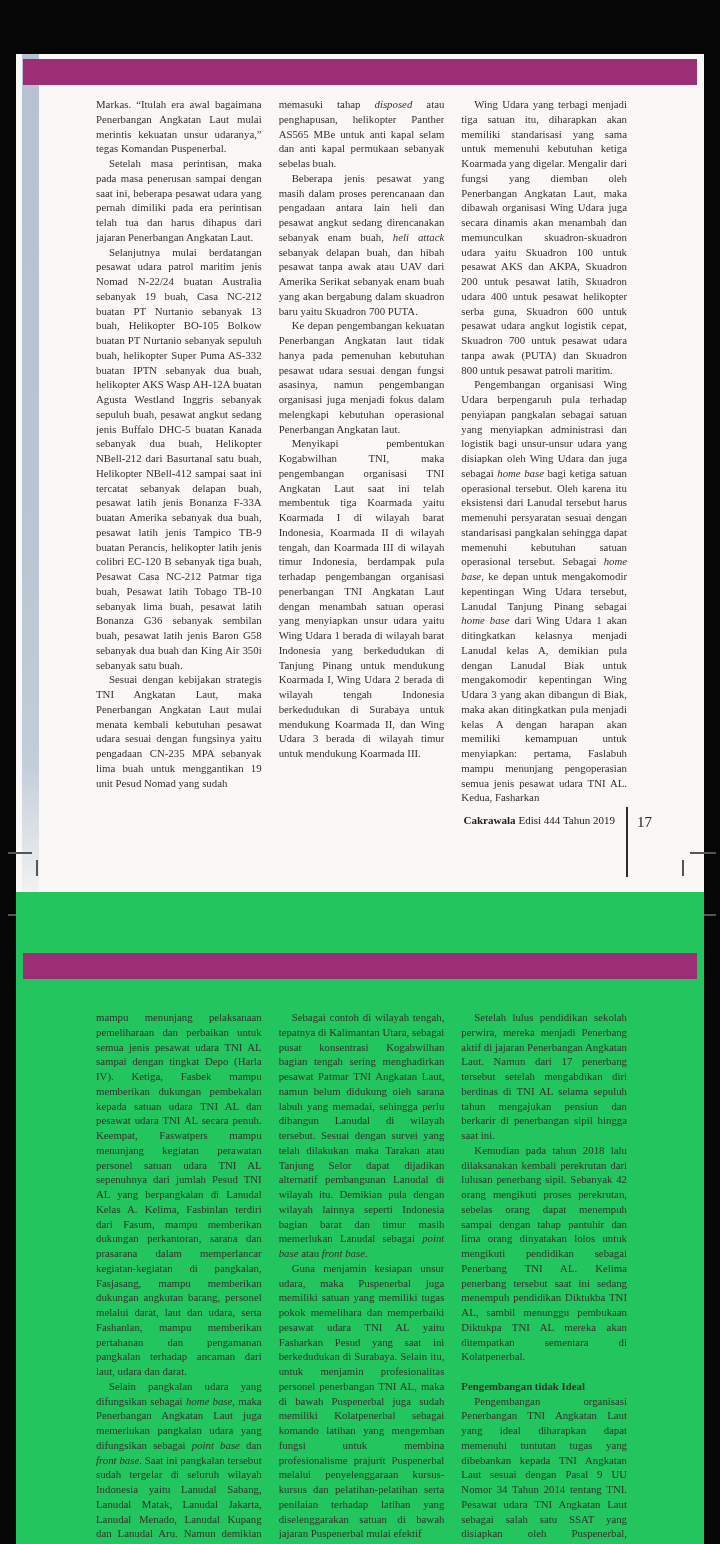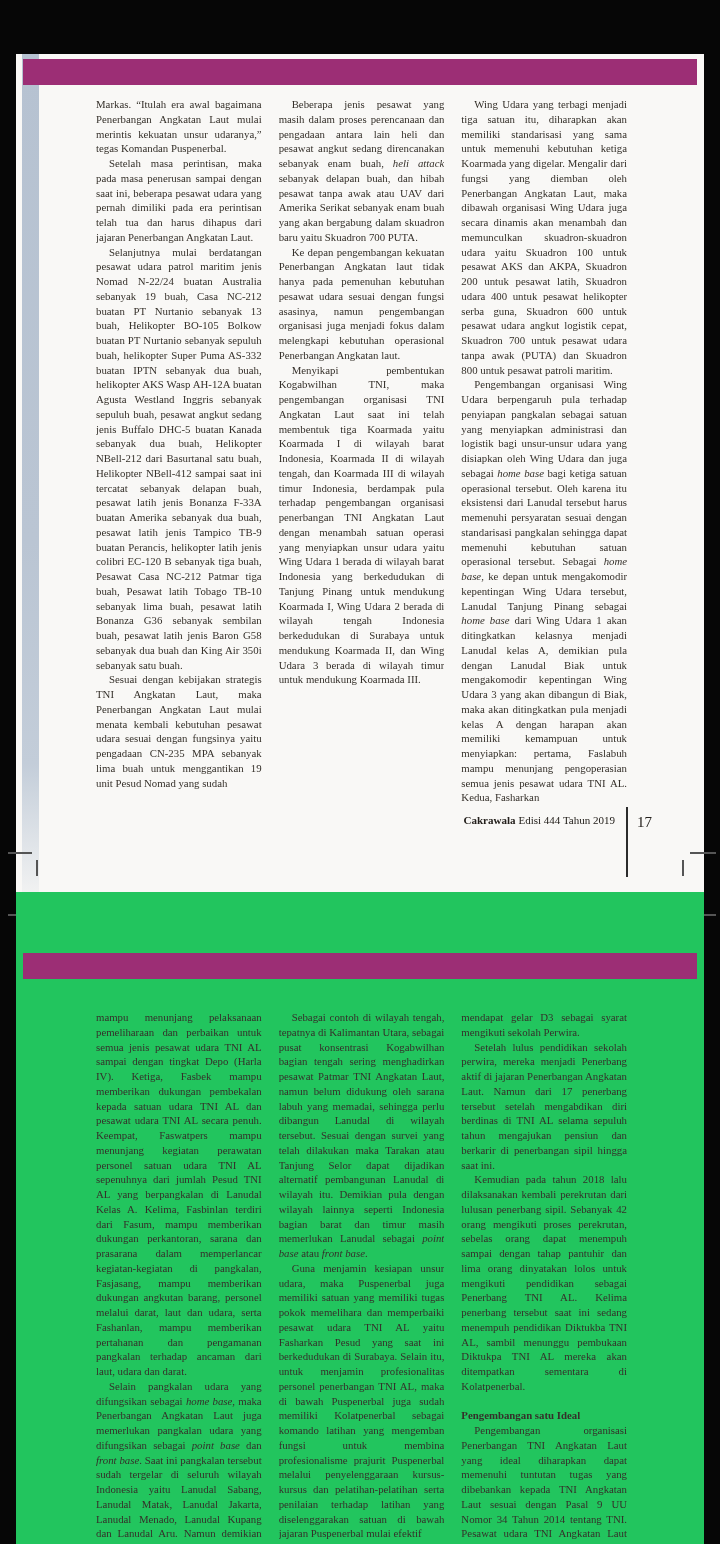--- a/index.html
+++ b/index.html
@@ -60,20 +60,21 @@
     <div class="gutter-strip"></div>
     <div class="accent-bar" style="background: rgb(156, 46, 117);"></div>
     <div class="cols" style="color: rgb(53, 48, 42);">
         <div class="col">
           <p class=""><span>Markas. “Itulah era awal bagaimana Penerbangan Angkatan Laut mulai merintis kekuatan unsur udaranya,” tegas Komandan Puspenerbal.</span></p>
           <p class="indent"><span>Setelah masa perintisan, maka pada masa penerusan sampai dengan saat ini, beberapa pesawat udara yang pernah dimiliki pada era perintisan telah tua dan harus dihapus dari jajaran Penerbangan Angkatan Laut.</span></p>
           <p class="indent"><span>Selanjutnya mulai berdatangan pesawat udara patrol maritim jenis Nomad N-22/24 buatan Australia sebanyak 19 buah, Casa NC-212 buatan PT Nurtanio sebanyak 13 buah, Helikopter BO-105 Bolkow buatan PT Nurtanio sebanyak sepuluh buah, helikopter Super Puma AS-332 buatan IPTN sebanyak dua buah, helikopter AKS Wasp AH-12A buatan Agusta Westland Inggris sebanyak sepuluh buah, pesawat angkut sedang jenis Buffalo DHC-5 buatan Kanada sebanyak dua buah, Helikopter NBell-212 dari Basurtanal satu buah, Helikopter NBell-412 sampai saat ini tercatat sebanyak delapan buah, pesawat latih jenis Bonanza F-33A buatan Amerika sebanyak dua buah, pesawat latih jenis Tampico TB-9 buatan Perancis, helikopter latih jenis colibri EC-120 B sebanyak tiga buah, Pesawat Casa NC-212 Patmar tiga buah, Pesawat latih Tobago TB-10 sebanyak lima buah, pesawat latih Bonanza G36 sebanyak sembilan buah, pesawat latih jenis Baron G58 sebanyak dua buah dan King Air 350i sebanyak satu buah.</span></p>
           <p class="indent"><span>Sesuai dengan kebijakan strategis TNI Angkatan Laut, maka Penerbangan Angkatan Laut mulai menata kembali kebutuhan pesawat udara sesuai dengan fungsinya yaitu pengadaan CN-235 MPA sebanyak lima buah untuk menggantikan 19 unit Pesud Nomad yang sudah</span></p>
         </div>
         <div class="col">
+          <p class=""><span>memasuki tahap </span><span class="it">disposed</span><span> atau penghapusan, helikopter Panther AS565 MBe untuk anti kapal selam dan anti kapal permukaan sebanyak sebelas buah.</span></p>
           <p class="indent"><span>Beberapa jenis pesawat yang masih dalam proses perencanaan dan pengadaan antara lain heli dan pesawat angkut sedang direncanakan sebanyak enam buah, </span><span class="it">heli attack</span><span> sebanyak delapan buah, dan hibah pesawat tanpa awak atau UAV dari Amerika Serikat sebanyak enam buah yang akan bergabung dalam skuadron baru yaitu Skuadron 700 PUTA.</span></p>
           <p class="indent"><span>Ke depan pengembangan kekuatan Penerbangan Angkatan laut tidak hanya pada pemenuhan kebutuhan pesawat udara sesuai dengan fungsi asasinya, namun pengembangan organisasi juga menjadi fokus dalam melengkapi kebutuhan operasional Penerbangan Angkatan laut.</span></p>
           <p class="indent"><span>Menyikapi pembentukan Kogabwilhan TNI, maka pengembangan organisasi TNI Angkatan Laut saat ini telah membentuk tiga Koarmada yaitu Koarmada I di wilayah barat Indonesia, Koarmada II di wilayah tengah, dan Koarmada III di wilayah timur Indonesia, berdampak pula terhadap pengembangan organisasi penerbangan TNI Angkatan Laut dengan menambah satuan operasi yang menyiapkan unsur udara yaitu Wing Udara 1 berada di wilayah barat Indonesia yang berkedudukan di Tanjung Pinang untuk mendukung Koarmada I, Wing Udara 2 berada di wilayah tengah Indonesia berkedudukan di Surabaya untuk mendukung Koarmada II, dan Wing Udara 3 berada di wilayah timur untuk mendukung Koarmada III.</span></p>
         </div>
         <div class="col">
           <p class="indent"><span>Wing Udara yang terbagi menjadi tiga satuan itu, diharapkan akan memiliki standarisasi yang sama untuk memenuhi kebutuhan ketiga Koarmada yang digelar. Mengalir dari fungsi yang diemban oleh Penerbangan Angkatan Laut, maka dibawah organisasi Wing Udara juga secara dinamis akan menambah dan memunculkan skuadron-skuadron udara yaitu Skuadron 100 untuk pesawat AKS dan AKPA, Skuadron 200 untuk pesawat latih, Skuadron udara 400 untuk pesawat helikopter serba guna, Skuadron 600 untuk pesawat udara angkut logistik cepat, Skuadron 700 untuk pesawat udara tanpa awak (PUTA) dan Skuadron 800 untuk pesawat patroli maritim.</span></p>
           <p class="indent"><span>Pengembangan organisasi Wing Udara berpengaruh pula terhadap penyiapan pangkalan sebagai satuan yang menyiapkan administrasi dan logistik bagi unsur-unsur udara yang disiapkan oleh Wing Udara dan juga sebagai </span><span class="it">home base</span><span> bagi ketiga satuan operasional tersebut. Oleh karena itu eksistensi dari Lanudal tersebut harus memenuhi persyaratan sesuai dengan standarisasi pangkalan sehingga dapat memenuhi kebutuhan satuan operasional tersebut. Sebagai </span><span class="it">home base</span><span>, ke depan untuk mengakomodir kepentingan Wing Udara tersebut, Lanudal Tanjung Pinang sebagai </span><span class="it">home base</span><span> dari Wing Udara 1 akan ditingkatkan kelasnya menjadi Lanudal kelas A, demikian pula dengan Lanudal Biak untuk mengakomodir kepentingan Wing Udara 3 yang akan dibangun di Biak, maka akan ditingkatkan pula menjadi kelas A dengan harapan akan memiliki kemampuan untuk menyiapkan: pertama, Faslabuh mampu menunjang pengoperasian semua jenis pesawat udara TNI AL. Kedua, Fasharkan</span></p>
         </div>
       </div>
     <div class="footer">
@@ -97,22 +98,21 @@
     <div class="cols" style="color: rgb(53, 48, 42);">
         <div class="col">
           <p class=""><span>mampu menunjang pelaksanaan pemeliharaan dan perbaikan untuk semua jenis pesawat udara TNI AL sampai dengan tingkat Depo (Harla IV). Ketiga, Fasbek mampu memberikan dukungan pembekalan kepada satuan udara TNI AL dan pesawat udara TNI AL secara penuh. Keempat, Faswatpers mampu menunjang kegiatan perawatan personel satuan udara TNI AL sepenuhnya dari jumlah Pesud TNI AL yang berpangkalan di Lanudal Kelas A. Kelima, Fasbinlan terdiri dari Fasum, mampu memberikan dukungan perkantoran, sarana dan prasarana dalam memperlancar kegiatan-kegiatan di pangkalan, Fasjasang, mampu memberikan dukungan angkutan barang, personel melalui darat, laut dan udara, serta Fashanlan, mampu memberikan pertahanan dan pengamanan pangkalan terhadap ancaman dari laut, udara dan darat.</span></p>
           <p class="indent"><span>Selain pangkalan udara yang difungsikan sebagai </span><span class="it">home base</span><span>, maka Penerbangan Angkatan Laut juga memerlukan pangkalan udara yang difungsikan sebagai </span><span class="it">point base</span><span> dan </span><span class="it">front base</span><span>. Saat ini pangkalan tersebut sudah tergelar di seluruh wilayah Indonesia yaitu Lanudal Sabang, Lanudal Matak, Lanudal Jakarta, Lanudal Menado, Lanudal Kupang dan Lanudal Aru. Namun demikian masih diperlukan pangkalan-pangkalan udara</span></p>
         </div>
         <div class="col">
           <p class="indent"><span>Sebagai contoh di wilayah tengah, tepatnya di Kalimantan Utara, sebagai pusat konsentrasi Kogabwilhan bagian tengah sering menghadirkan pesawat Patmar TNI Angkatan Laut, namun belum didukung oleh sarana labuh yang memadai, sehingga perlu dibangun Lanudal di wilayah tersebut. Sesuai dengan survei yang telah dilakukan maka Tarakan atau Tanjung Selor dapat dijadikan alternatif pembangunan Lanudal di wilayah itu. Demikian pula dengan wilayah lainnya seperti Indonesia bagian barat dan timur masih memerlukan Lanudal sebagai </span><span class="it">point base</span><span> atau </span><span class="it">front base</span><span>.</span></p>
           <p class="indent"><span>Guna menjamin kesiapan unsur udara, maka Puspenerbal juga memiliki satuan yang memiliki tugas pokok memelihara dan memperbaiki pesawat udara TNI AL yaitu Fasharkan Pesud yang saat ini berkedudukan di Surabaya. Selain itu, untuk menjamin profesionalitas personel penerbangan TNI AL, maka di bawah Puspenerbal juga sudah memiliki Kolatpenerbal sebagai komando latihan yang mengemban fungsi untuk membina profesionalisme prajurit Puspenerbal melalui penyelenggaraan kursus-kursus dan pelatihan-pelatihan serta penilaian terhadap latihan yang diselenggarakan satuan di bawah jajaran Puspenerbal mulai efektif</span></p>
         </div>
         <div class="col">
-          <p class=""><span>mendapat gelar D3 sebagai syarat mengikuti sekolah Perwira.</span></p>
           <p class="indent"><span>Setelah lulus pendidikan sekolah perwira, mereka menjadi Penerbang aktif di jajaran Penerbangan Angkatan Laut. Namun dari 17 penerbang tersebut setelah mengabdikan diri berdinas di TNI AL selama sepuluh tahun mengajukan pensiun dan berkarir di penerbangan sipil hingga saat ini.</span></p>
           <p class="indent"><span>Kemudian pada tahun 2018 lalu dilaksanakan kembali perekrutan dari lulusan penerbang sipil. Sebanyak 42 orang mengikuti proses perekrutan, sebelas orang dapat menempuh sampai dengan tahap pantuhir dan lima orang dinyatakan lolos untuk mengikuti pendidikan sebagai Penerbang TNI AL. Kelima penerbang tersebut saat ini sedang menempuh pendidikan Diktukba TNI AL, sambil menunggu pembukaan Diktukpa TNI AL mereka akan ditempatkan sementara di Kolatpenerbal.</span></p>
-          <p class=" heading"><span>Pengembangan satu Ideal</span></p>
+          <p class=" heading"><span>Pengembangan tidak Ideal</span></p>
           <p class="indent"><span>Pengembangan organisasi Penerbangan TNI Angkatan Laut yang ideal diharapkan dapat memenuhi tuntutan tugas yang dibebankan kepada TNI Angkatan Laut sesuai dengan Pasal 9 UU Nomor 34 Tahun 2014 tentang TNI. Pesawat udara TNI Angkatan Laut sebagai salah satu SSAT yang disiapkan oleh Puspenerbal, pengadaannya akan menyesuaikan</span></p>
         </div>
       </div>
   </div>
 
 </div>
 
 </body></html>

